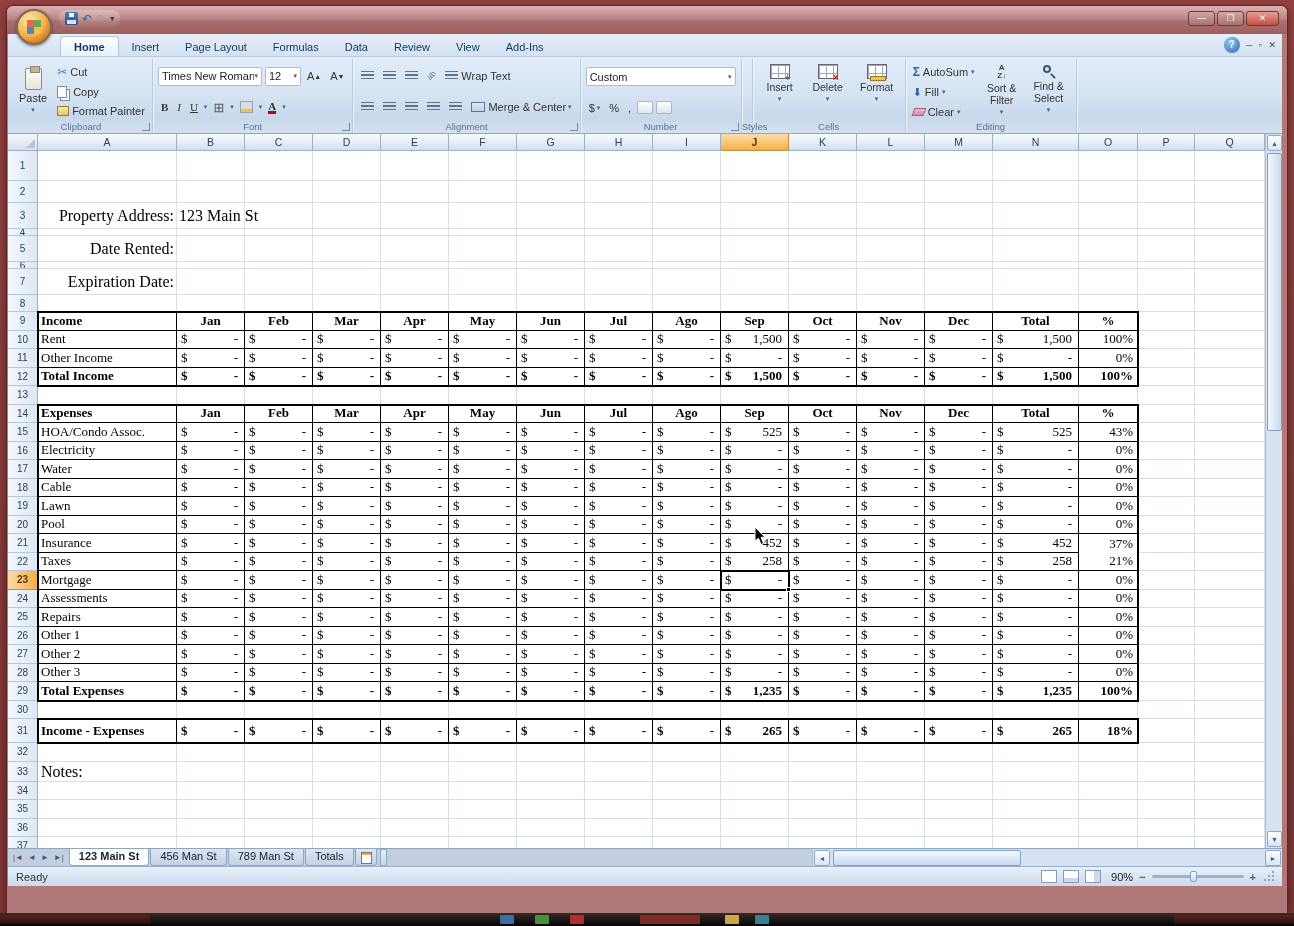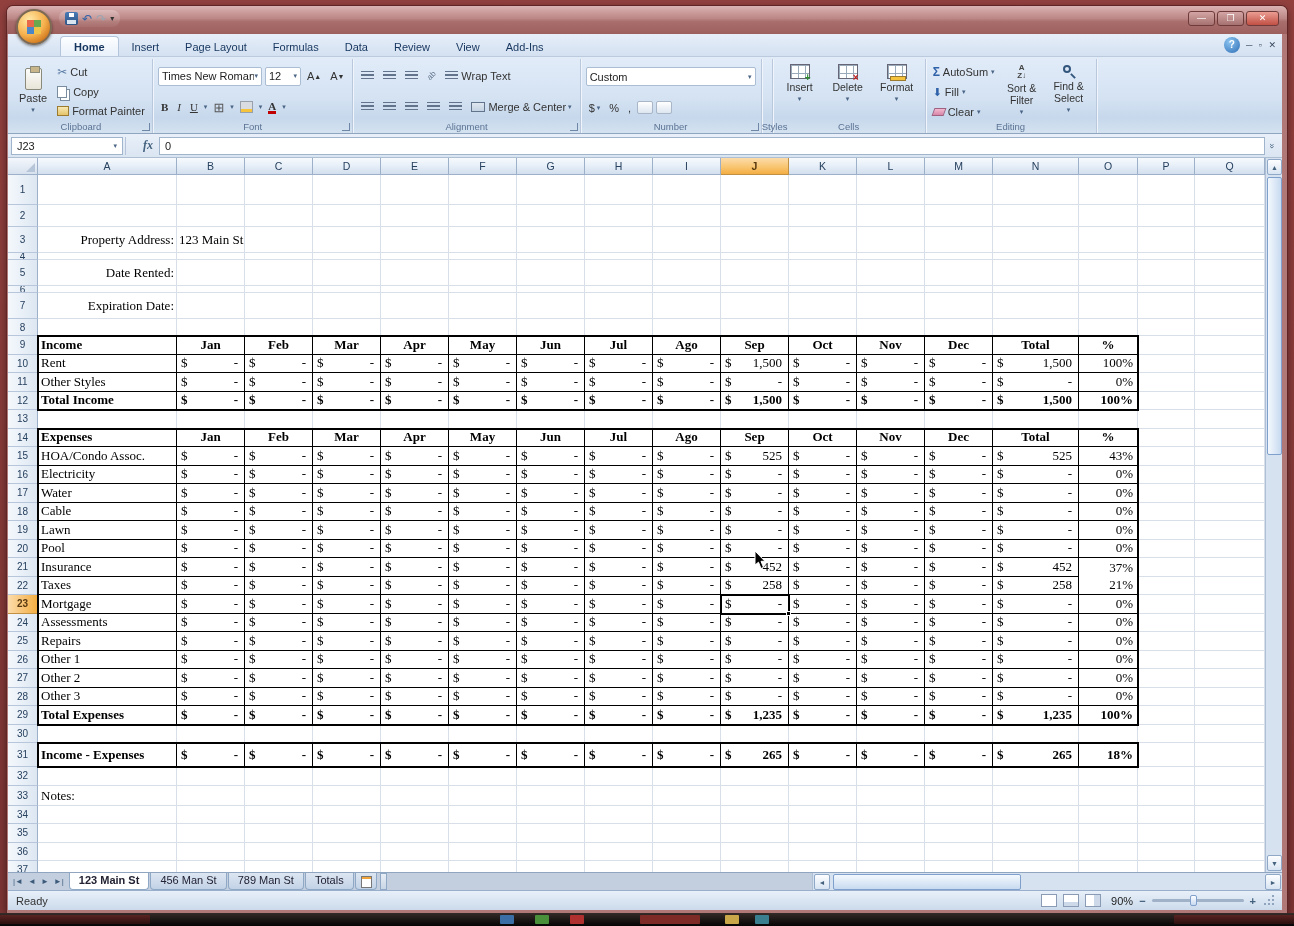--- a/index.html
+++ b/index.html
@@ -89,21 +89,21 @@
 .colhdrs{position:absolute;left:0;top:0;width:1257px;height:17px;background:linear-gradient(#f3f7fc,#dbe5f1)}
 .corner{position:absolute;left:0;top:0;width:30px;height:17px;background:linear-gradient(#f3f7fc,#d7e1ee);border-right:1px solid #9db0ca;border-bottom:1px solid #9db0ca}
 .corner:after{content:"";position:absolute;right:2px;bottom:2px;border-left:9px solid transparent;border-bottom:9px solid #b6c5d8}
 .colhdr{position:absolute;top:0;height:17px;background:linear-gradient(#f7fafd,#e4edf7 55%,#d3dfee);border-right:1px solid #9db0ca;border-bottom:1px solid #9db0ca;font-size:10.5px;color:#27415f;display:flex;align-items:center;justify-content:center}
 .colhdr.selhdr{background:linear-gradient(#fcdcab,#f9c672 55%,#f3ae43);border-right:1px solid #c29043;border-bottom:1px solid #c29043;font-weight:bold;color:#5a3a10}
 .gridbody{position:absolute;left:0;top:17px;width:1257px;height:697px;overflow:hidden;background:#fff}
 .rowhdr{position:absolute;left:0;width:30px;background:linear-gradient(to right,#f4f8fc,#dde7f2);border-right:1px solid #9db0ca;border-bottom:1px solid #b7c6da;font-size:10px;color:#27415f;display:flex;align-items:center;justify-content:center;overflow:hidden}
 .rowhdr.selhdr{background:linear-gradient(to right,#fcdcab,#f3ae43);border-bottom:1px solid #c29043;font-weight:bold;color:#5a3a10}
 .vline{position:absolute;top:0;width:1px;background:#d8dfe9}
 .hline{position:absolute;height:1px;background:#d8dfe9}
-.cellText{position:absolute;font-family:"Liberation Serif",serif;font-size:13px;color:#000;white-space:nowrap;display:flex;align-items:center}
+.cellText{position:absolute;font-family:"Liberation Serif",serif;font-size:16px;color:#000;white-space:nowrap;display:flex;align-items:center}
 .sheetTitle{font-size:21px;letter-spacing:.2px}
 .fieldLabel{justify-content:flex-end;padding-right:3px}
 .tc{position:absolute;background:#fff;border-right:1px solid #000;border-bottom:1px solid #000;font-family:"Liberation Serif",serif;font-size:13px;color:#000;display:flex;align-items:center;overflow:hidden}
 .tc.th{font-weight:bold;justify-content:center}
 .tc.thleft{font-weight:bold;justify-content:flex-start;padding-left:3px}
 .tc.tl{justify-content:flex-start;padding-left:3px}
 .tc.money{justify-content:space-between;padding:0 6px 0 4px}
 .tc.pct{justify-content:flex-end;padding-right:4px}
 .tc.b{font-weight:bold}
 .tborder{position:absolute;border:2px solid #000;pointer-events:none}
@@ -292,21 +292,21 @@
                 </span>
             </div>
           </div>
           <div class="glabel"><span>Alignment</span></div>
           <span class="launcher"></span>
         </div>
 
         <div class="rgroup">
           <div class="gbody" style="flex-direction:column;justify-content:space-around;gap:2px">
             <div class="rrow">
-              <div class="combo" style="width:170px">
+              <div class="combo" style="width:150px">
                   <span class="cv">Custom</span>
                   <span class="dd">▾</span>
                 </div>
             </div>
             <div class="rrow">
               <span class="fbtn">
                   <span>$</span>
                   <span class="dd" style="margin-left:2px">▾</span>
                 </span>
               <span class="fbtn">
@@ -381,30 +381,20 @@
                 <span>Find &amp; Select</span>
                 <span class="dd">▾</span>
               </div>
           </div>
           <div class="glabel"><span>Editing</span></div>
         </div>
 
         <div style="flex:1"></div>
       </div>
 
-      <div class="fbar">
-        <div class="namebox">
-            <span>J23</span>
-            <span class="dd">▾</span>
-          </div>
-        <div class="fxsep"></div>
-        <span class="fxbtn">fx</span>
-        <div class="finput">0</div>
-        <span class="fbchev">»</span>
-      </div>
 
       <div class="sheet">
         <div class="colhdrs" id="colHdrs">
           <div class="corner"></div>
         <div class="colhdr" style="left: 30px; top: 0px; width: 139px; height: 17px;">A</div>
             <div class="colhdr" style="left: 169px; top: 0px; width: 68px; height: 17px;">B</div>
             <div class="colhdr" style="left: 237px; top: 0px; width: 68px; height: 17px;">C</div>
             <div class="colhdr" style="left: 305px; top: 0px; width: 68px; height: 17px;">D</div>
             <div class="colhdr" style="left: 373px; top: 0px; width: 68px; height: 17px;">E</div>
             <div class="colhdr" style="left: 441px; top: 0px; width: 68px; height: 17px;">F</div>
@@ -578,21 +568,21 @@
             </div>
             <div class="tc money" style="left: 917px; top: 179.5px; width: 68px; height: 18.5px;">
               <span>$</span>
               <span>-</span>
             </div>
             <div class="tc money" style="left: 985px; top: 179.5px; width: 86px; height: 18.5px;">
               <span>$</span>
               <span>1,500</span>
             </div>
             <div class="tc pct" style="left: 1071px; top: 179.5px; width: 59px; height: 18.5px;">100%</div>
-            <div class="tc tl" style="left: 30px; top: 198px; width: 139px; height: 18.5px;">Other Styles</div>
+            <div class="tc tl" style="left: 30px; top: 198px; width: 139px; height: 18.5px;">Other Income</div>
             <div class="tc money" style="left: 169px; top: 198px; width: 68px; height: 18.5px;">
               <span>$</span>
               <span>-</span>
             </div>
             <div class="tc money" style="left: 237px; top: 198px; width: 68px; height: 18.5px;">
               <span>$</span>
               <span>-</span>
             </div>
             <div class="tc money" style="left: 305px; top: 198px; width: 68px; height: 18.5px;">
               <span>$</span>

